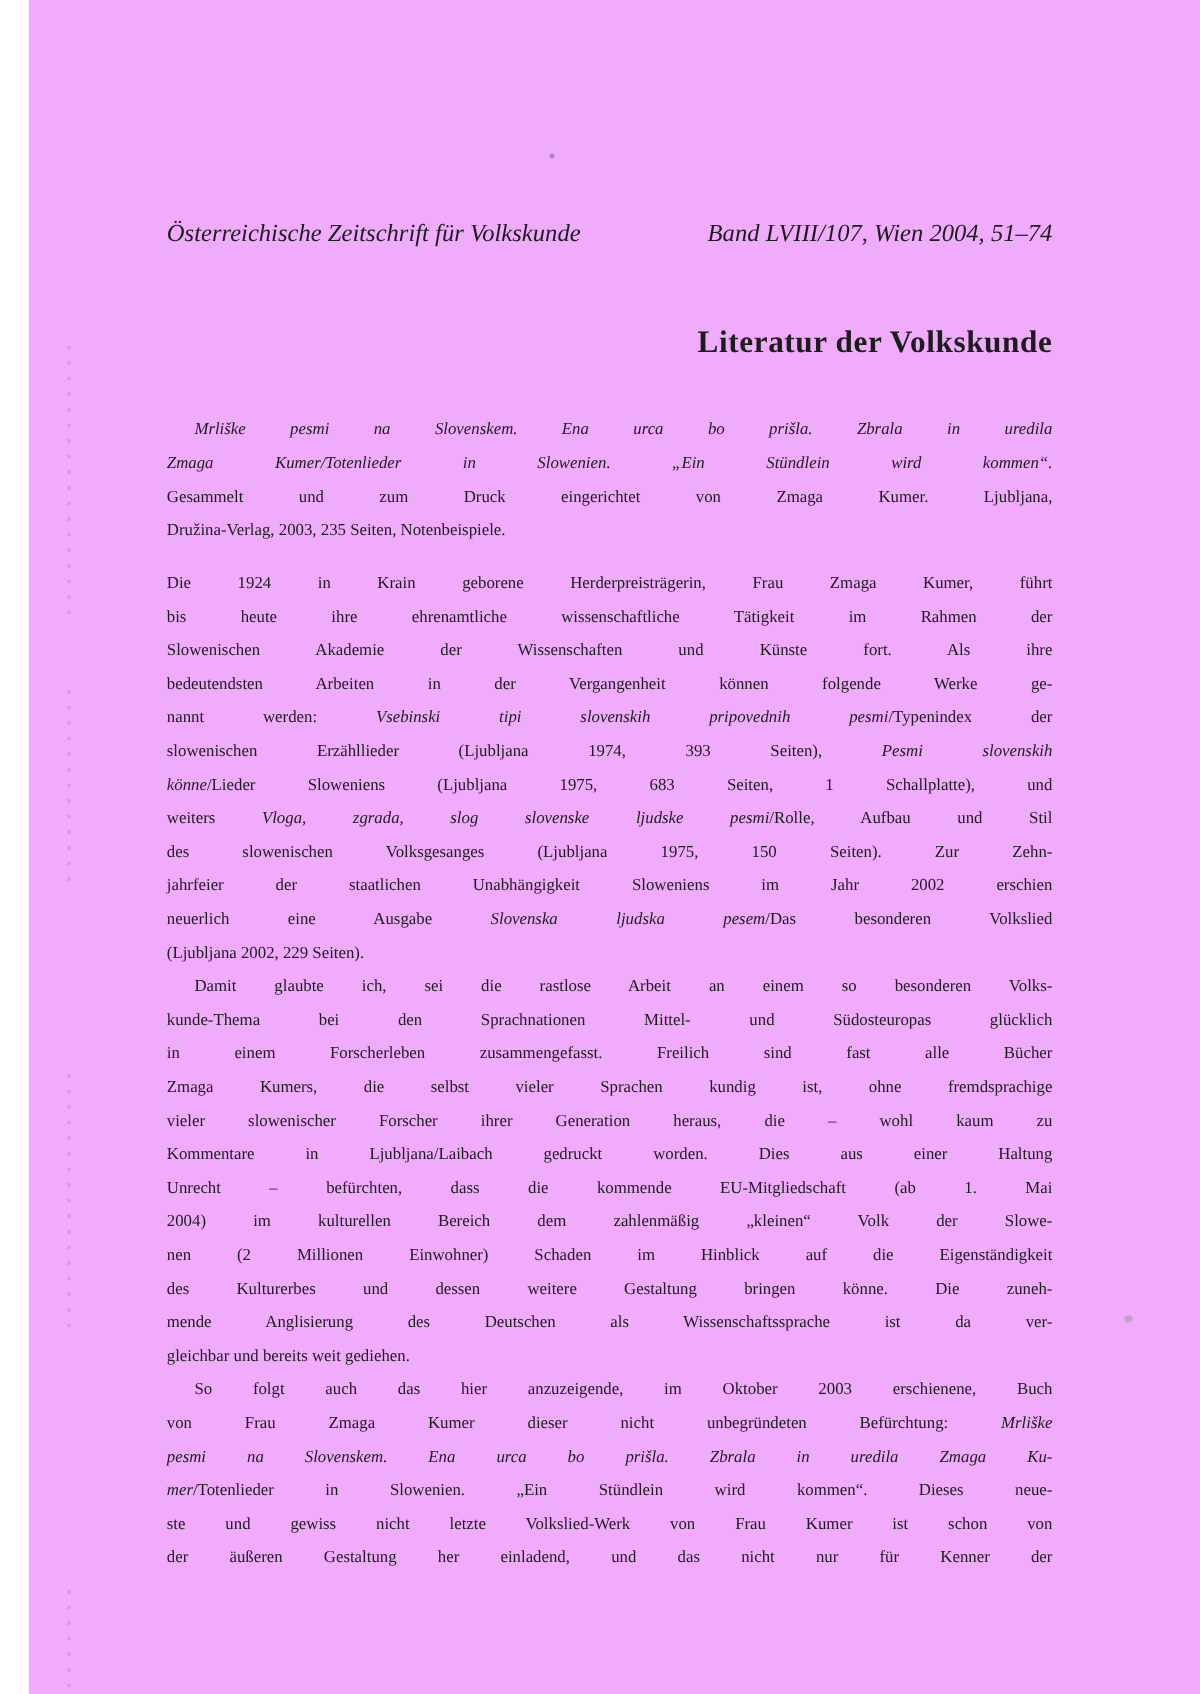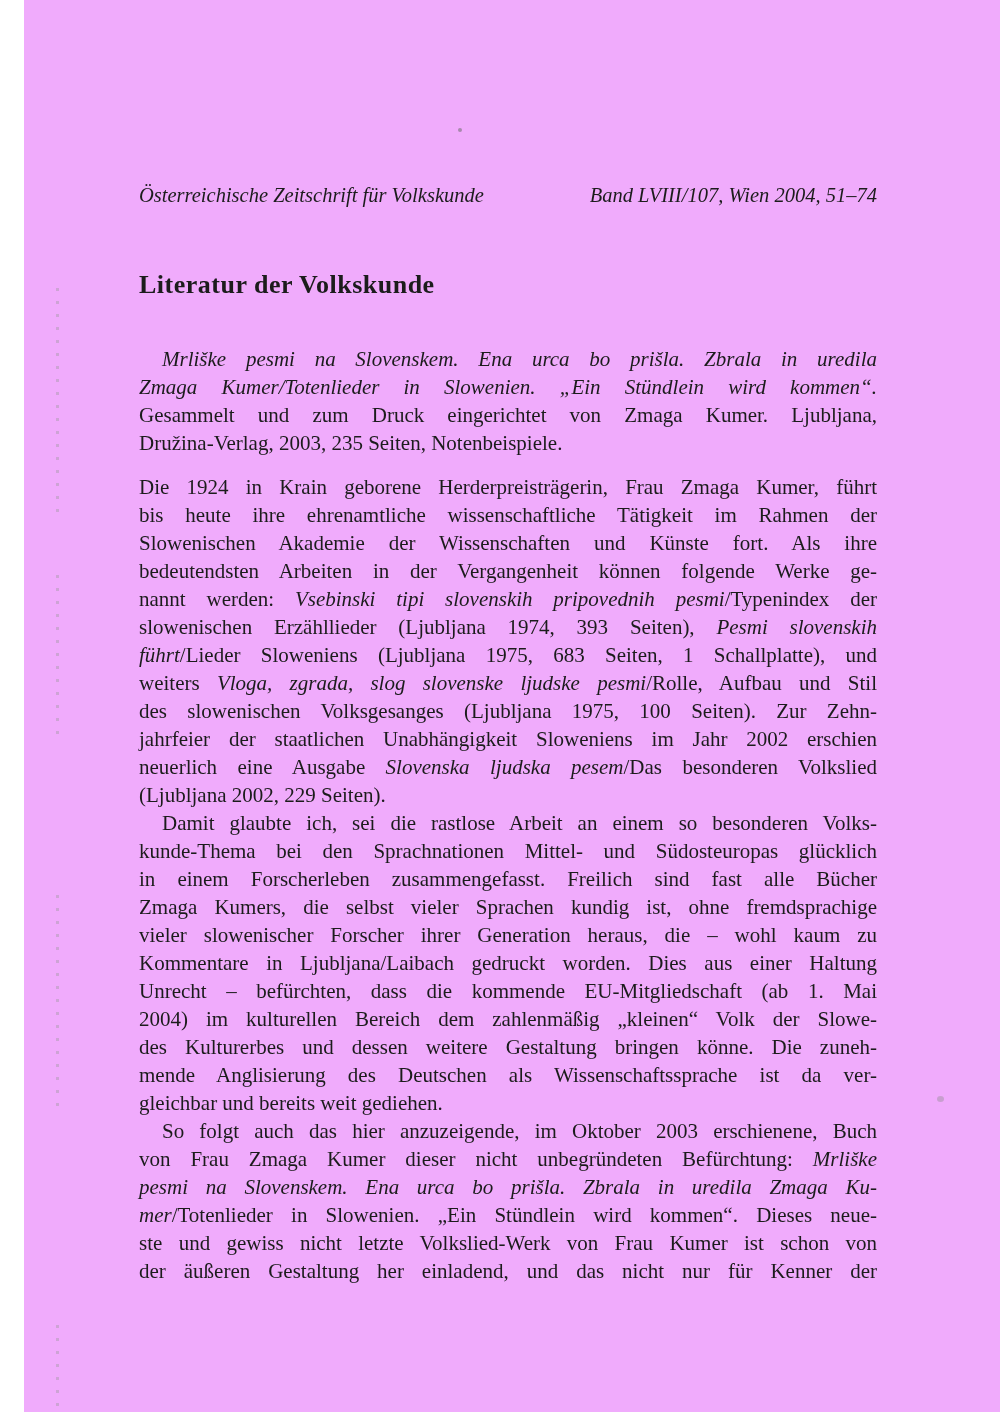--- a/index.html
+++ b/index.html
@@ -22,29 +22,29 @@
     display: flex;
     justify-content: space-between;
     align-items: baseline;
     margin-top: 182px;
     font-style: italic;
     font-size: 20.5px;
     line-height: 26px;
   }
   .title {
     margin: 60px 0 0 0;
-    text-align: left;
+    text-align: right;
     font-size: 26px;
     font-weight: bold;
     letter-spacing: 0.5px;
     line-height: 34px;
   }
   #text-blocks { margin-top: 43px; }
   .block {
-    font-size: 21px;
+    font-size: 14px;
     line-height: 28px;
     margin: 0;
   }
   .block:nth-child(2) { margin-top: 16px; }
   .line {
     text-align: justify;
     text-align-last: justify;
     -moz-text-align-last: justify;
     height: 28px;
   }
@@ -96,36 +96,37 @@
           <div class="line"><span>Gesammelt und zum Druck eingerichtet von Zmaga Kumer. Ljubljana,</span></div>
           <div class="line last"><span>Družina-Verlag, 2003, 235 Seiten, Notenbeispiele.</span></div>
         </div>
         <div class="block">
           <div class="line"><span>Die 1924 in Krain geborene Herderpreisträgerin, Frau Zmaga Kumer, führt</span></div>
           <div class="line"><span>bis heute ihre ehrenamtliche wissenschaftliche Tätigkeit im Rahmen der</span></div>
           <div class="line"><span>Slowenischen Akademie der Wissenschaften und Künste fort. Als ihre</span></div>
           <div class="line"><span>bedeutendsten Arbeiten in der Vergangenheit können folgende Werke ge-</span></div>
           <div class="line"><span>nannt werden: </span><span class="it">Vsebinski tipi slovenskih pripovednih pesmi</span><span>/Typenindex der</span></div>
           <div class="line"><span>slowenischen Erzähllieder (Ljubljana 1974, 393 Seiten), </span><span class="it">Pesmi slovenskih</span></div>
-          <div class="line"><span class="it">führt</span><span>/Lieder Sloweniens (Ljubljana 1975, 683 Seiten, 1 Schallplatte), und</span></div>
+          <div class="line"><span class="it">könne</span><span>/Lieder Sloweniens (Ljubljana 1975, 683 Seiten, 1 Schallplatte), und</span></div>
           <div class="line"><span>weiters </span><span class="it">Vloga, zgrada, slog slovenske ljudske pesmi</span><span>/Rolle, Aufbau und Stil</span></div>
-          <div class="line"><span>des slowenischen Volksgesanges (Ljubljana 1975, 100 Seiten). Zur Zehn-</span></div>
+          <div class="line"><span>des slowenischen Volksgesanges (Ljubljana 1975, 150 Seiten). Zur Zehn-</span></div>
           <div class="line"><span>jahrfeier der staatlichen Unabhängigkeit Sloweniens im Jahr 2002 erschien</span></div>
           <div class="line"><span>neuerlich eine Ausgabe </span><span class="it">Slovenska ljudska pesem</span><span>/Das besonderen Volkslied</span></div>
           <div class="line last"><span>(Ljubljana 2002, 229 Seiten).</span></div>
         </div>
         <div class="block">
           <div class="line indent"><span>Damit glaubte ich, sei die rastlose Arbeit an einem so besonderen Volks-</span></div>
           <div class="line"><span>kunde-Thema bei den Sprachnationen Mittel- und Südosteuropas glücklich</span></div>
           <div class="line"><span>in einem Forscherleben zusammengefasst. Freilich sind fast alle Bücher</span></div>
           <div class="line"><span>Zmaga Kumers, die selbst vieler Sprachen kundig ist, ohne fremdsprachige</span></div>
           <div class="line"><span>vieler slowenischer Forscher ihrer Generation heraus, die – wohl kaum zu</span></div>
           <div class="line"><span>Kommentare in Ljubljana/Laibach gedruckt worden. Dies aus einer Haltung</span></div>
           <div class="line"><span>Unrecht – befürchten, dass die kommende EU-Mitgliedschaft (ab 1. Mai</span></div>
           <div class="line"><span>2004) im kulturellen Bereich dem zahlenmäßig „kleinen“ Volk der Slowe-</span></div>
+          <div class="line"><span>nen (2 Millionen Einwohner) Schaden im Hinblick auf die Eigenständigkeit</span></div>
           <div class="line"><span>des Kulturerbes und dessen weitere Gestaltung bringen könne. Die zuneh-</span></div>
           <div class="line"><span>mende Anglisierung des Deutschen als Wissenschaftssprache ist da ver-</span></div>
           <div class="line last"><span>gleichbar und bereits weit gediehen.</span></div>
         </div>
         <div class="block">
           <div class="line indent"><span>So folgt auch das hier anzuzeigende, im Oktober 2003 erschienene, Buch</span></div>
           <div class="line"><span>von Frau Zmaga Kumer dieser nicht unbegründeten Befürchtung: </span><span class="it">Mrliške</span></div>
           <div class="line"><span class="it">pesmi na Slovenskem. Ena urca bo prišla. Zbrala in uredila Zmaga Ku-</span></div>
           <div class="line"><span class="it">mer</span><span>/Totenlieder in Slowenien. „Ein Stündlein wird kommen“. Dieses neue-</span></div>
           <div class="line"><span>ste und gewiss nicht letzte Volkslied-Werk von Frau Kumer ist schon von</span></div>

